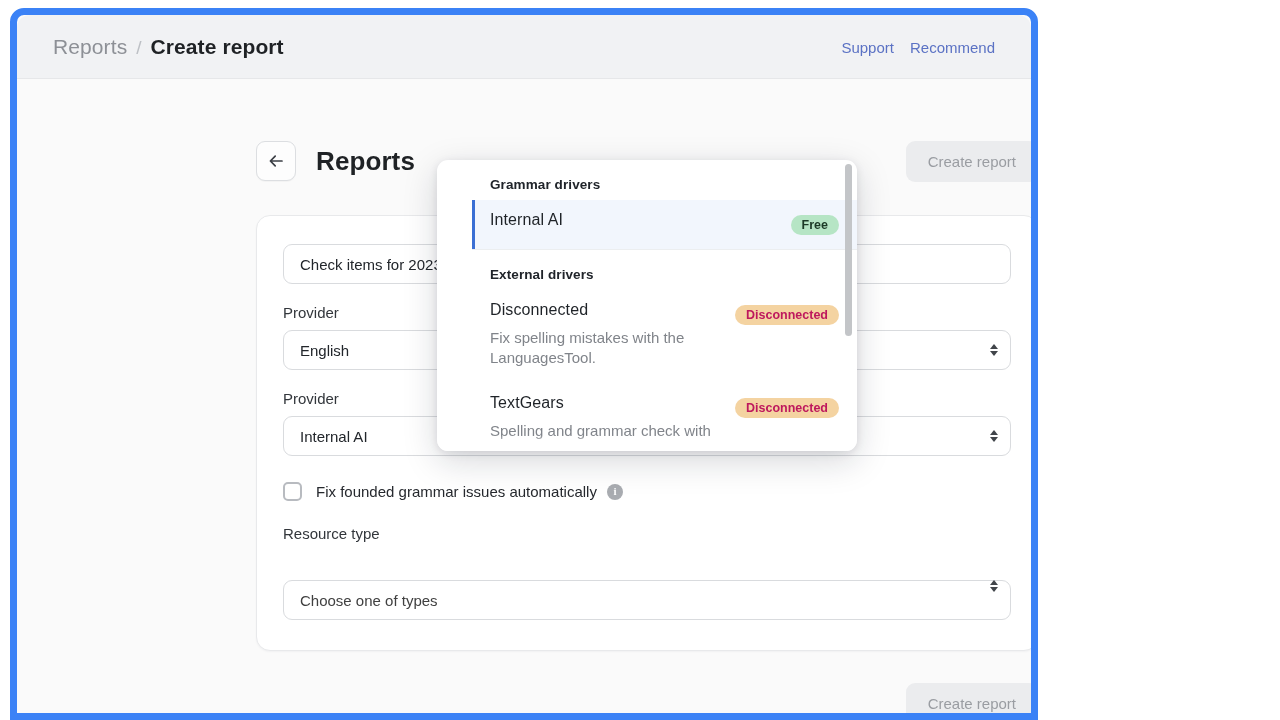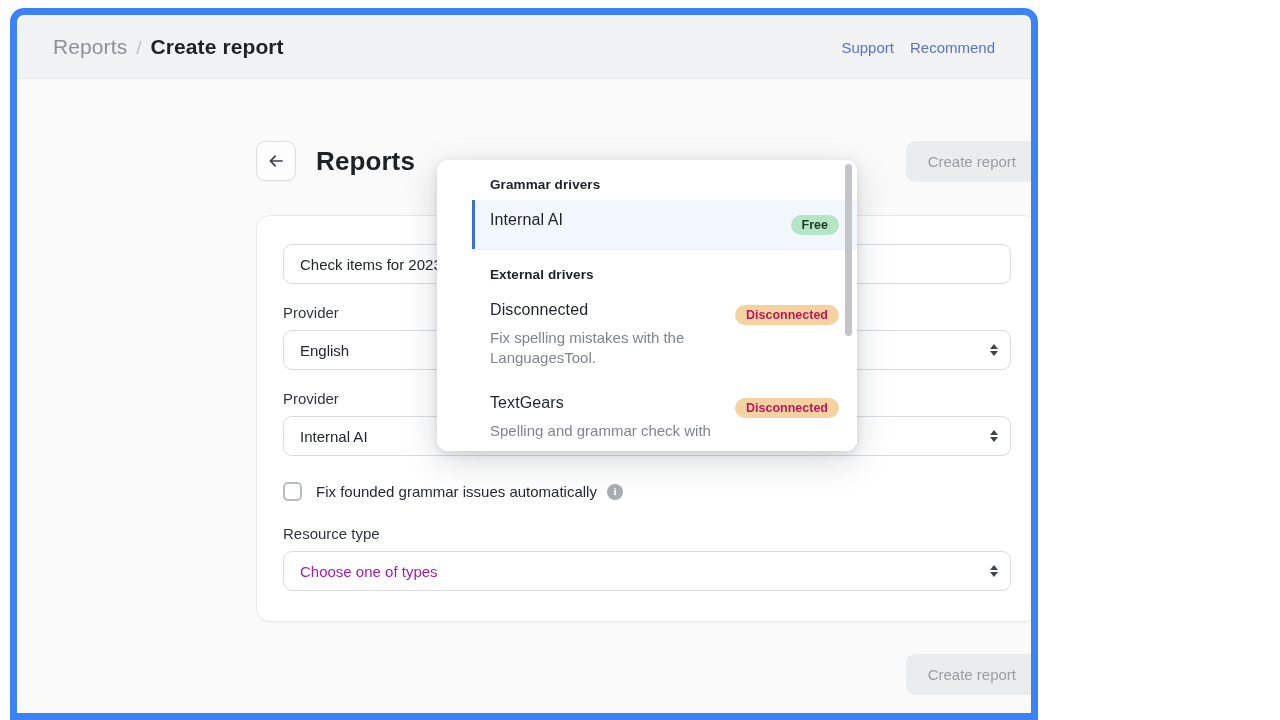--- a/index.html
+++ b/index.html
@@ -139,21 +139,21 @@
     font-family: inherit;
     font-size: 15px;
     color: #22262b;
     padding: 0 16px;
     outline: none;
     appearance: none;
     -webkit-appearance: none;
   }
   .text-input::placeholder, .select-placeholder { color: #9ea1a7; }
   .select-wrap { position: relative; }
-  .select-input.placeholder-state { color: #a21caf; }
+  .select-input.placeholder-state { color: #404040; margin-top: 29px; }
   .select-arrows {
     position: absolute;
     right: 13px; top: 50%;
     transform: translateY(-50%);
     pointer-events: none;
     display: flex; flex-direction: column; gap: 2px;
   }
   .tri-up {
     width: 0; height: 0;
     border-left: 4.5px solid transparent;

